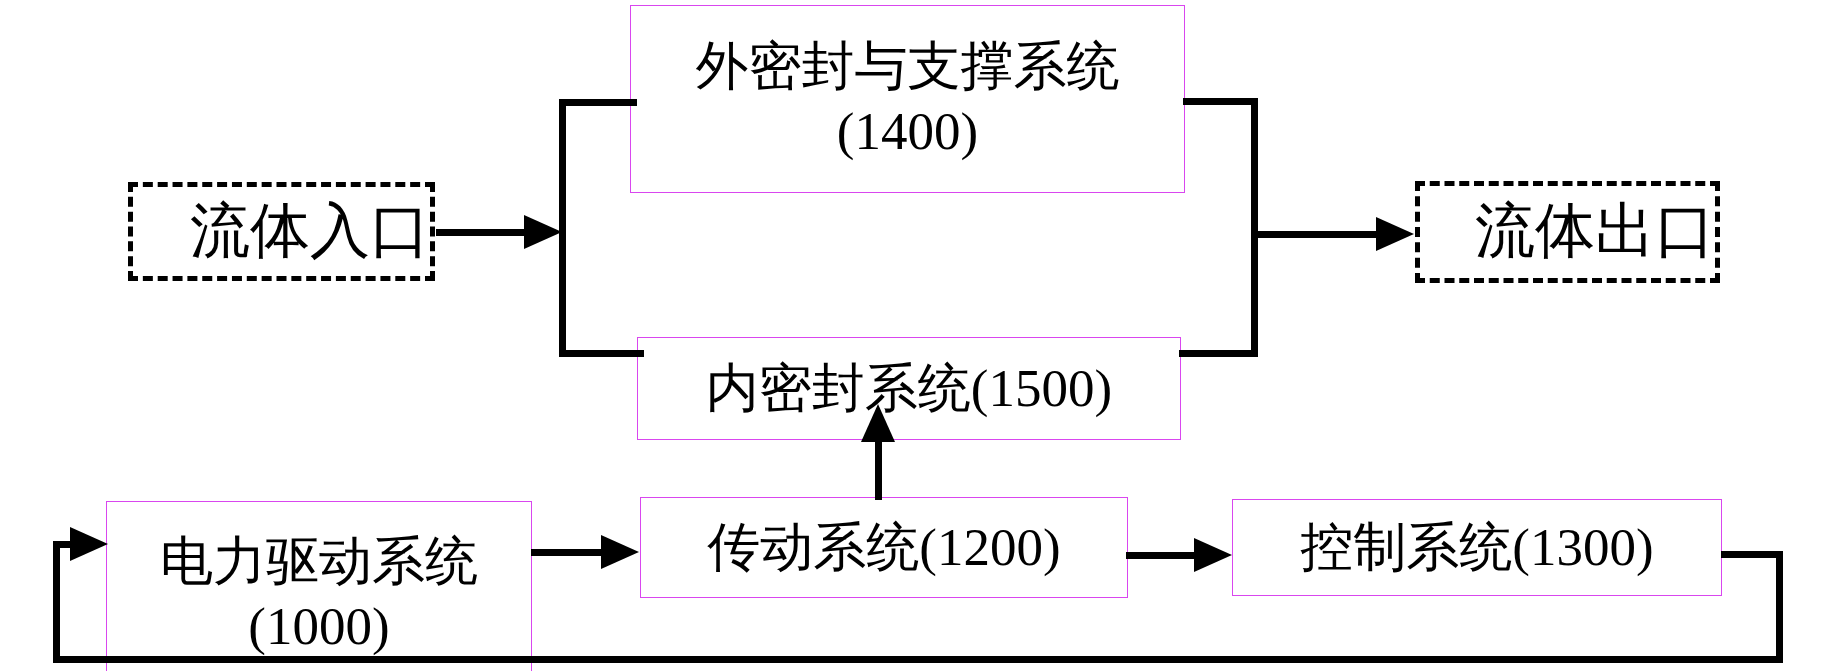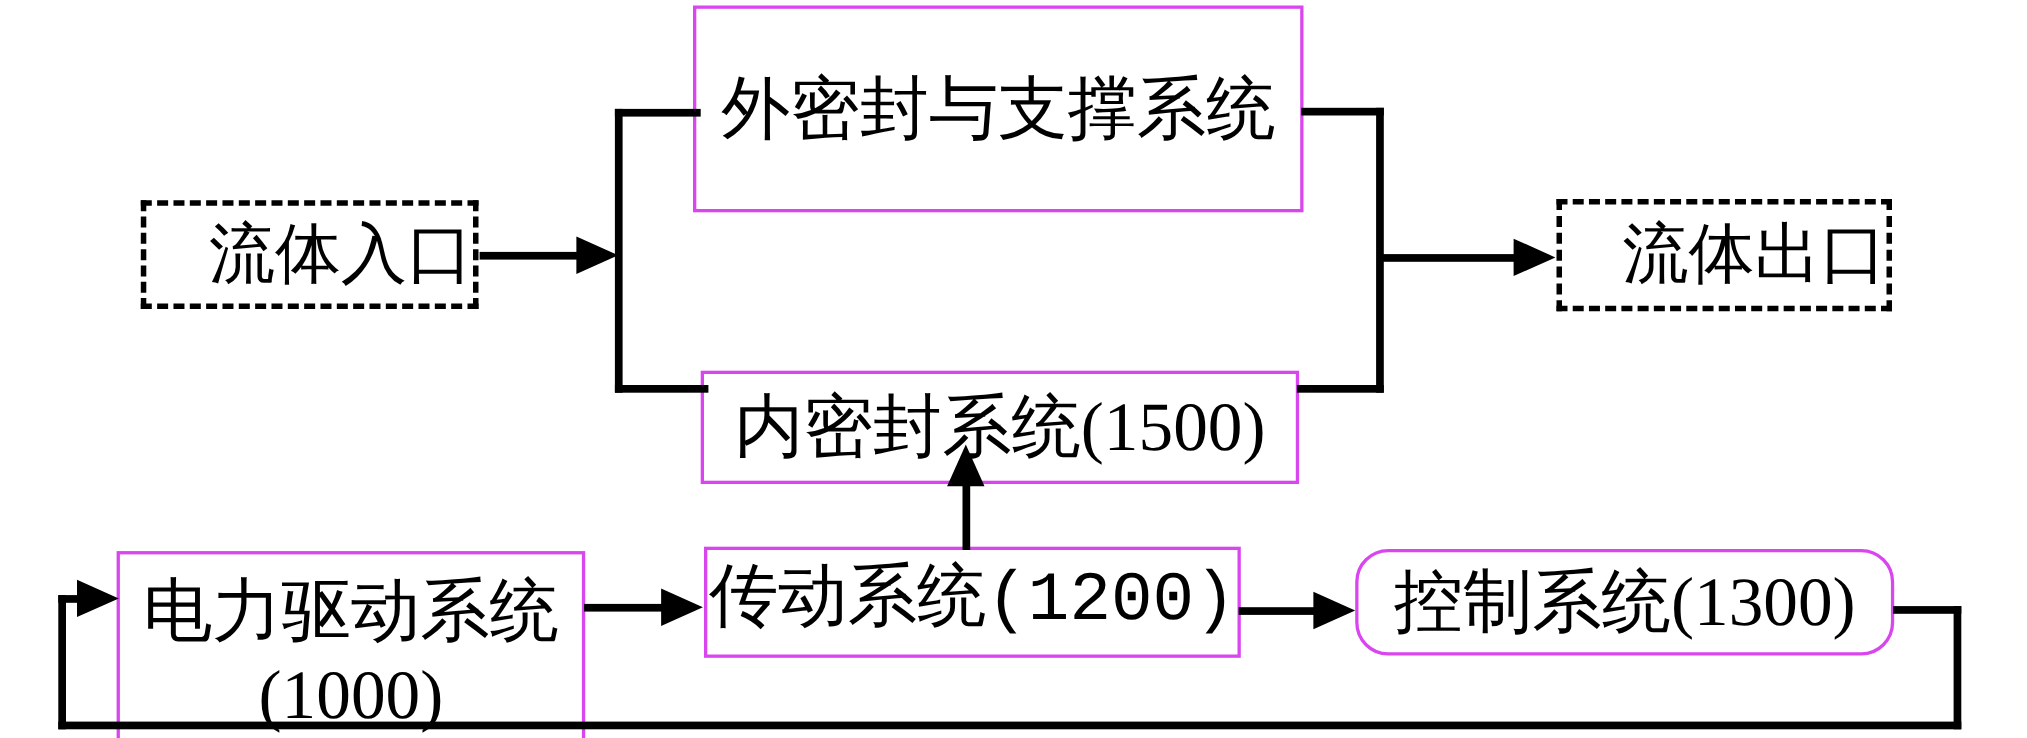--- a/index.html
+++ b/index.html
@@ -8,42 +8,42 @@
     width: 1843px;
     height: 671px;
     background: #ffffff;
     font-family: "Liberation Serif", "DejaVu Serif", serif;
     color: #000000;
     overflow: hidden;
   }
   .box {
     position: absolute;
     box-sizing: border-box;
-    border: 3px solid #d946ef;
+    border: 1px solid #d946ef;
     background: #ffffff;
     display: flex;
     flex-direction: column;
     align-items: center;
     justify-content: center;
     text-align: center;
-    font-size: 63px;
+    font-size: 53px;
     line-height: 1.22;
     white-space: nowrap;
   }
   .box.dashed {
     border: 5px dashed #000000;
     font-size: 60px;
     align-items: flex-end;
   }
   
   .b1400 { left: 630px; top: 5px;   width: 555px; height: 188px; }
   .b1500 { left: 637px; top: 305px; width: 544px; height: 103px; margin-top: 32px; }
   .b1100 { left: 106px; top: 453px; width: 426px; height: 186px; margin-top: 48px; }
-  .b1200 { left: 640px; top: 497px; width: 488px; height: 101px; font-family: Liberation Mono, monospace; }
-  .b1300 { left: 1232px; top: 499px; width: 490px; height: 97px; border-radius: 30px; }
+  .b1200 { left: 640px; top: 497px; width: 488px; height: 101px; }
+  .b1300 { left: 1232px; top: 499px; width: 490px; height: 97px; }
   
   .binlet  { left: 128px;  top: 182px; width: 307px; height: 99px; }
   .boutlet { left: 1415px; top: 181px; width: 305px; height: 102px; }
   
   .ln { position: absolute; background: #000000; }
   .left-vert       { left: 559px;  top: 99px;  width: 7px;   height: 258px; }
   .left-conn-top   { left: 559px;  top: 99px;  width: 78px;  height: 7px; }
   .left-conn-bot   { left: 559px;  top: 350px; width: 85px;  height: 7px; }
   .right-vert      { left: 1251px; top: 98px;  width: 7px;   height: 259px; }
   .right-conn-top  { left: 1183px; top: 98px;  width: 75px;  height: 7px; }
@@ -78,20 +78,21 @@
   .up-head     { left: 861px;  top: 404px; }
   .fb-head     { left: 70px;   top: 527px; }
 </style>
 </head>
 <body>
 
 <div id="canvas">
 
   <div class="box b1400">
     <div>外密封与支撑系统</div>
+    <div>(1400)</div>
   </div>
 
   <div class="box b1500">
     <div>内密封系统(1500)</div>
   </div>
 
   <div class="box b1100">
     <div>电力驱动系统</div>
     <div>(1000)</div>
   </div>

